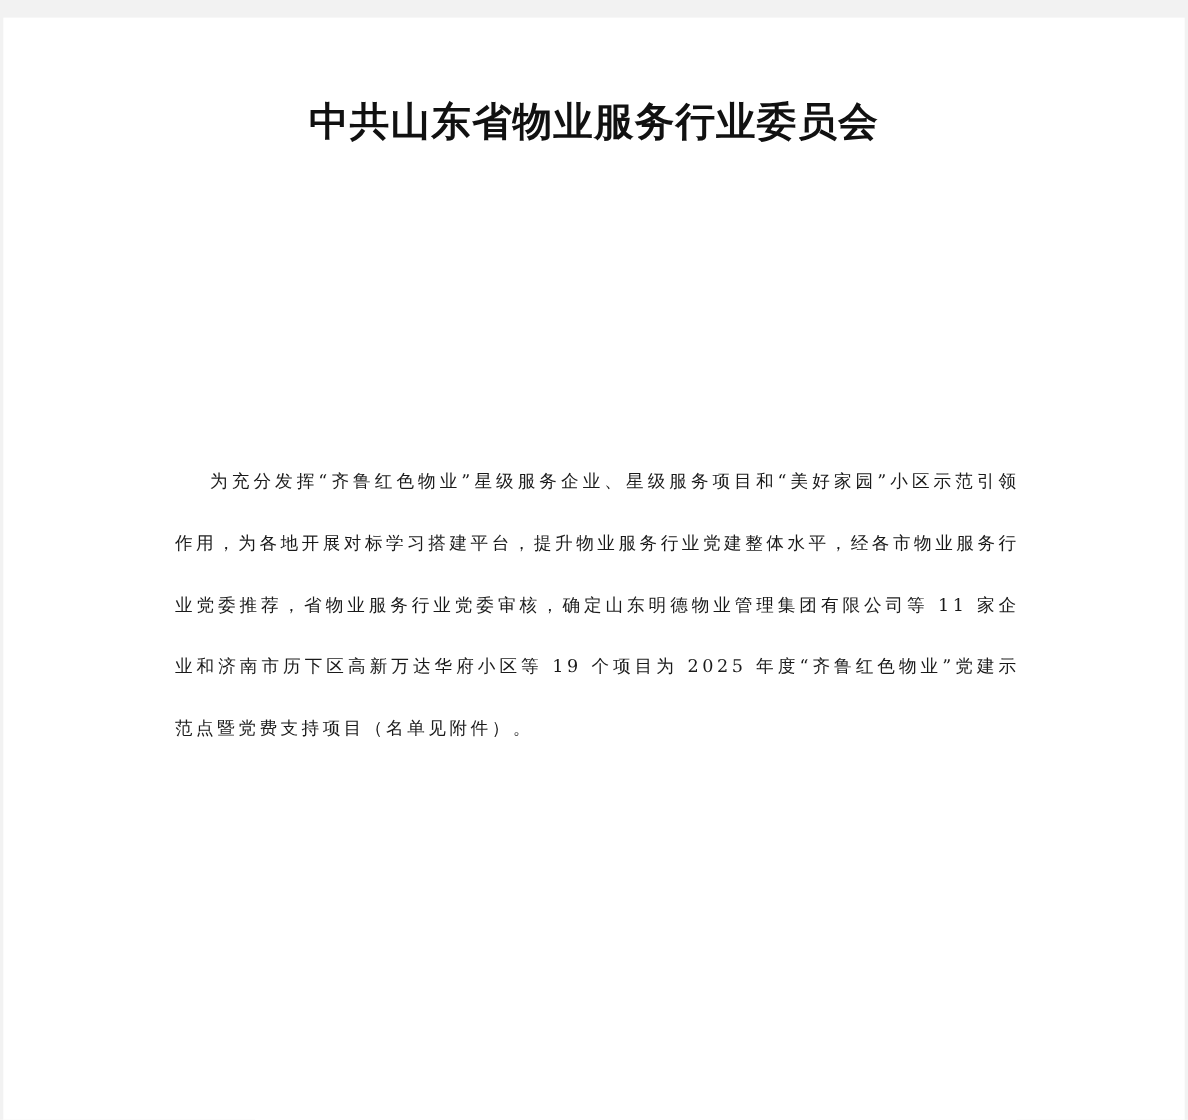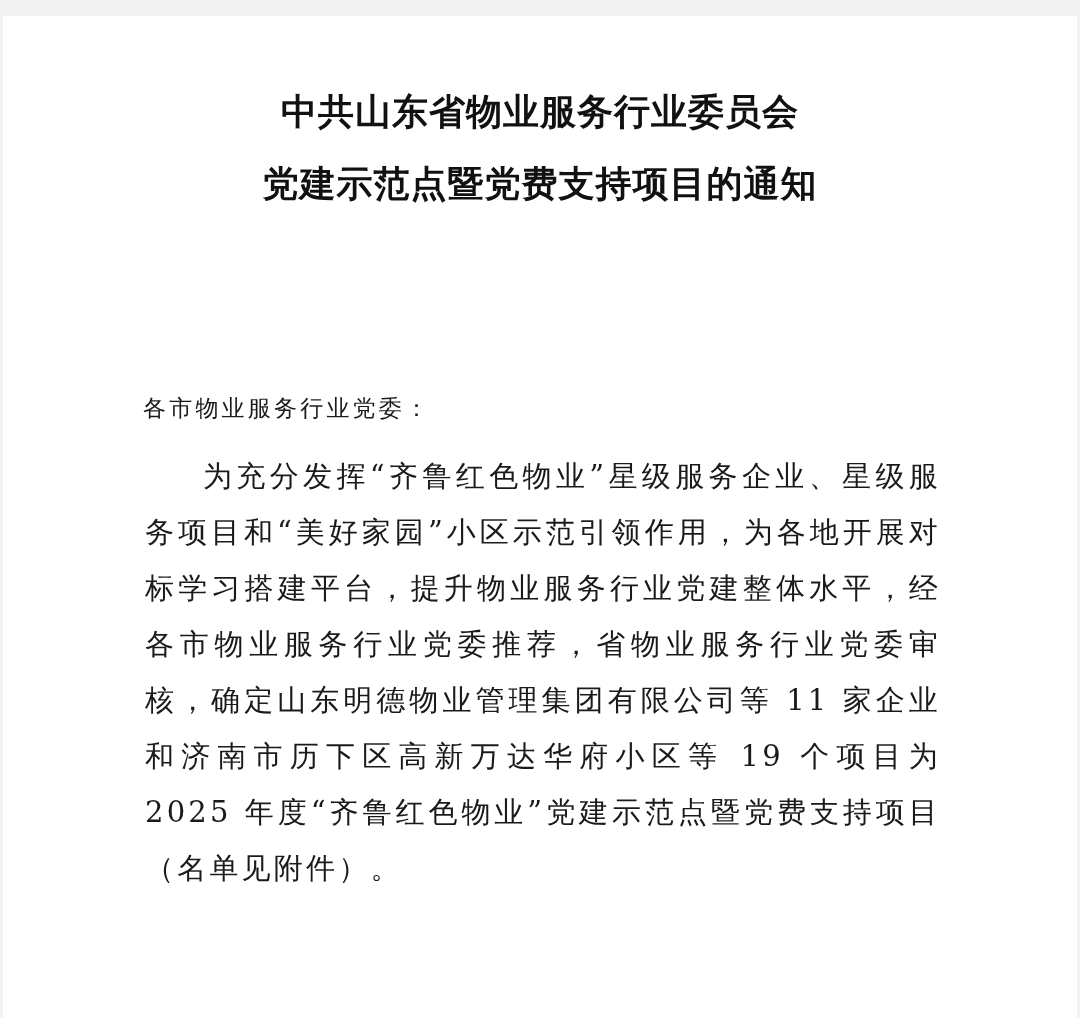--- a/index.html
+++ b/index.html
@@ -48,37 +48,35 @@
       width: 800px;
     }
     .salutation {
       font-size: 23px;
       line-height: 28px;
       letter-spacing: 3.2px;
       margin-bottom: 26px;
       white-space: nowrap;
     }
     .para {
-      font-size: 29px;
+      font-size: 16px;
       line-height: 56px;
       letter-spacing: 3.2px;
       text-align: justify;
       text-indent: 2em;
-      margin: 2px;
+      margin: 16px;
     }
     .para + .para {
       margin-top: 0;
     }
   </style>
 </head>
 <body>
 
 <div class="page">
   <div class="title-block">
     <div class="title-line">中共山东省物业服务行业委员会</div>
-    <div class="title-line">党建示范点暨党费支持项目的通知</div>
   </div>
 
   <div class="body-text">
-    <div class="salutation">各市物业服务行业党委：</div>
     <p class="para">为充分发挥“齐鲁红色物业”星级服务企业、星级服务项目和“美好家园”小区示范引领作用，为各地开展对标学习搭建平台，提升物业服务行业党建整体水平，经各市物业服务行业党委推荐，省物业服务行业党委审核，确定山东明德物业管理集团有限公司等 11 家企业和济南市历下区高新万达华府小区等 19 个项目为 2025 年度“齐鲁红色物业”党建示范点暨党费支持项目（名单见附件）。</p>
   </div>
 </div>
 
 </body></html>

